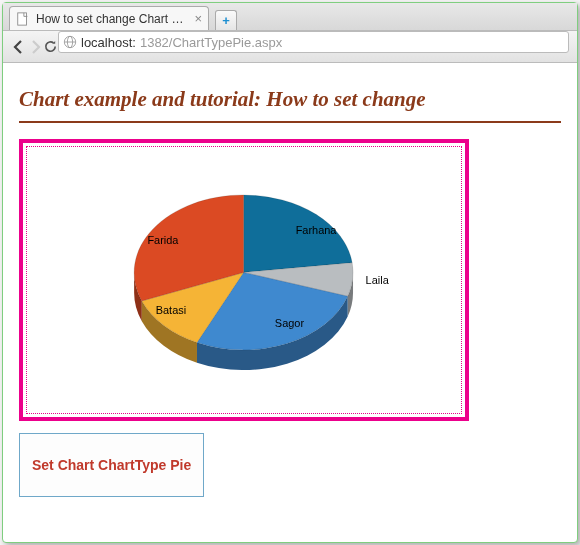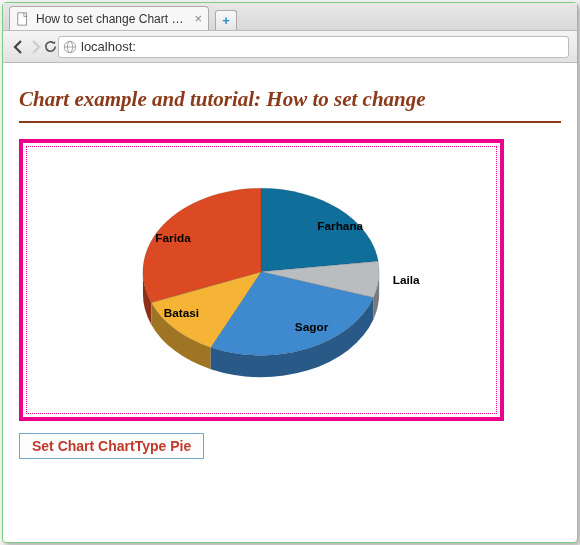--- a/index.html
+++ b/index.html
@@ -56,21 +56,20 @@
     margin-left: 6px;
     color: #1b8ed1;
     font-size: 13px;
     font-weight: bold;
     cursor: pointer;
   }
   .toolbar {
     height: 32px;
     background: linear-gradient(#f4f4f4, #e2e2e2);
     display: flex;
-    align-items: center;
     gap: 0;
     padding: 0 8px;
     border-bottom: 1px solid #bbb;
   }
   .nav-arrow, .reload-btn {
     color: #555; font-size: 16px; cursor: pointer;
     display: flex; align-items: center;
   }
   .nav-arrow.disabled { color: #bbb; }
   .addr-bar {
@@ -101,27 +100,26 @@
     margin: 8px 0 8px 0;
   }
   .hr {
     border: none;
     border-top: 2px solid #8b3a1a;
     margin: 0 0 16px 0;
   }
   .chart-panel {
     border: 4px solid #ec008c;
     background: #fff;
-    width: 485px;
+    width: 450px;
     height: 282px;
     position: relative;
     display: flex;
     align-items: center;
     justify-content: center;
-    font-weight: bold;
   }
   .chart-inner-border {
     position: absolute;
     inset: 3px;
     border: 1px dotted #ec008c;
     pointer-events: none;
   }
   svg.pie { width: 100%; height: 100%; }
   .slice-label {
     font-size: 13px;
@@ -129,21 +127,21 @@
     font-family: Arial, sans-serif;
   }
   .btn-row { margin-top: 12px; }
   .aspbtn {
     font-family: Arial, sans-serif;
     color: #c0392b;
     font-weight: bold;
     font-size: 14px;
     background: #fdfdfd;
     border: 1px solid #6fa8c9;
-    padding: 4px 12px;
+    padding: 23px 12px;
     cursor: pointer;
   }
 </style>
 </head>
 <body>
 
 <div class="browser-window">
 
   <div class="tab-bar">
     <div class="tab">
@@ -176,20 +174,21 @@
         <path d="M13 2 L13 5 L10 5 Z" fill="#555"></path>
       </svg>
     </span>
     <div class="addr-bar">
       <svg class="addr-globe" viewBox="0 0 16 16">
         <circle cx="8" cy="8" r="6.5" fill="none" stroke="#999"></circle>
         <ellipse cx="8" cy="8" rx="3" ry="6.5" fill="none" stroke="#999"></ellipse>
         <line x1="1.5" y1="8" x2="14.5" y2="8" stroke="#999"></line>
       </svg>
       <span class="addr-host">localhost:</span>
+        <span class="addr-path">1382/ChartTypePie.aspx</span>
     </div>
   </div>
 
   <div class="content">
     <h2 class="page-title">
       <span>Chart example and tutorial: How to set change</span><br>
     </h2>
     <hr class="hr">
 
     <div class="chart-panel">

